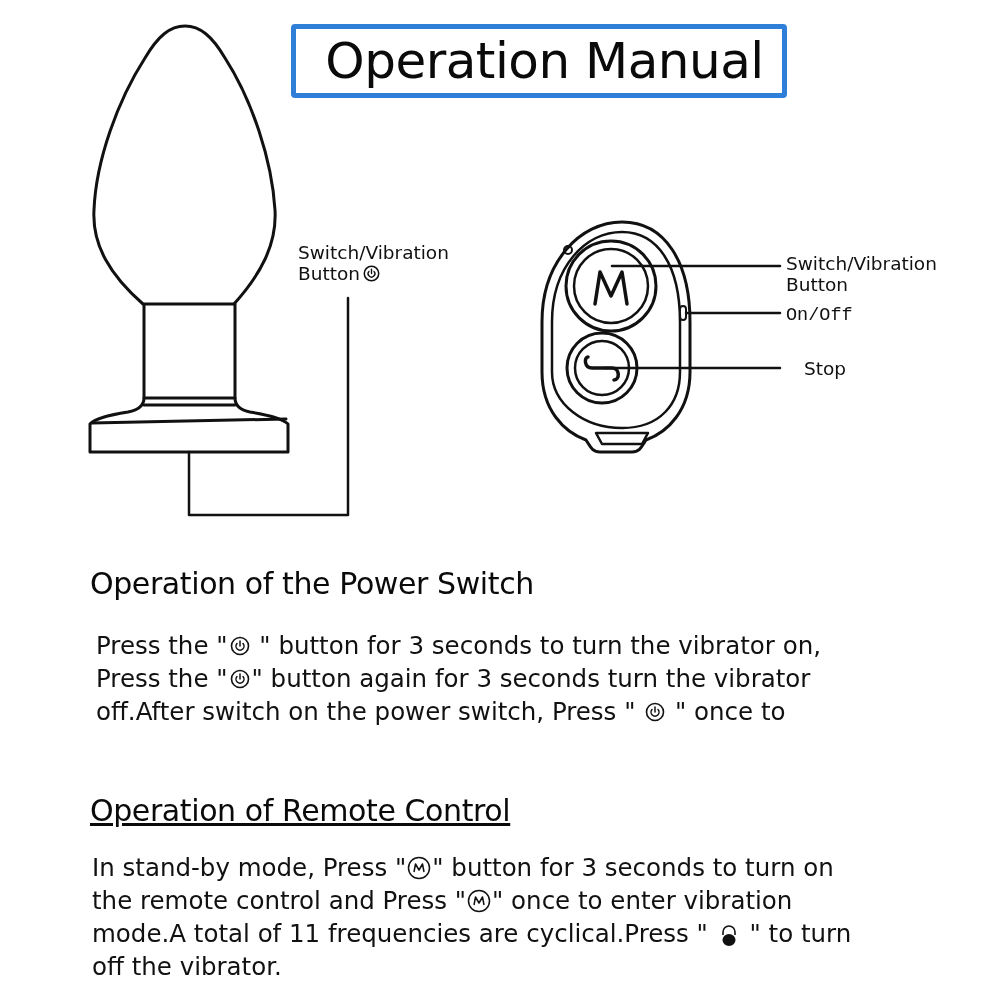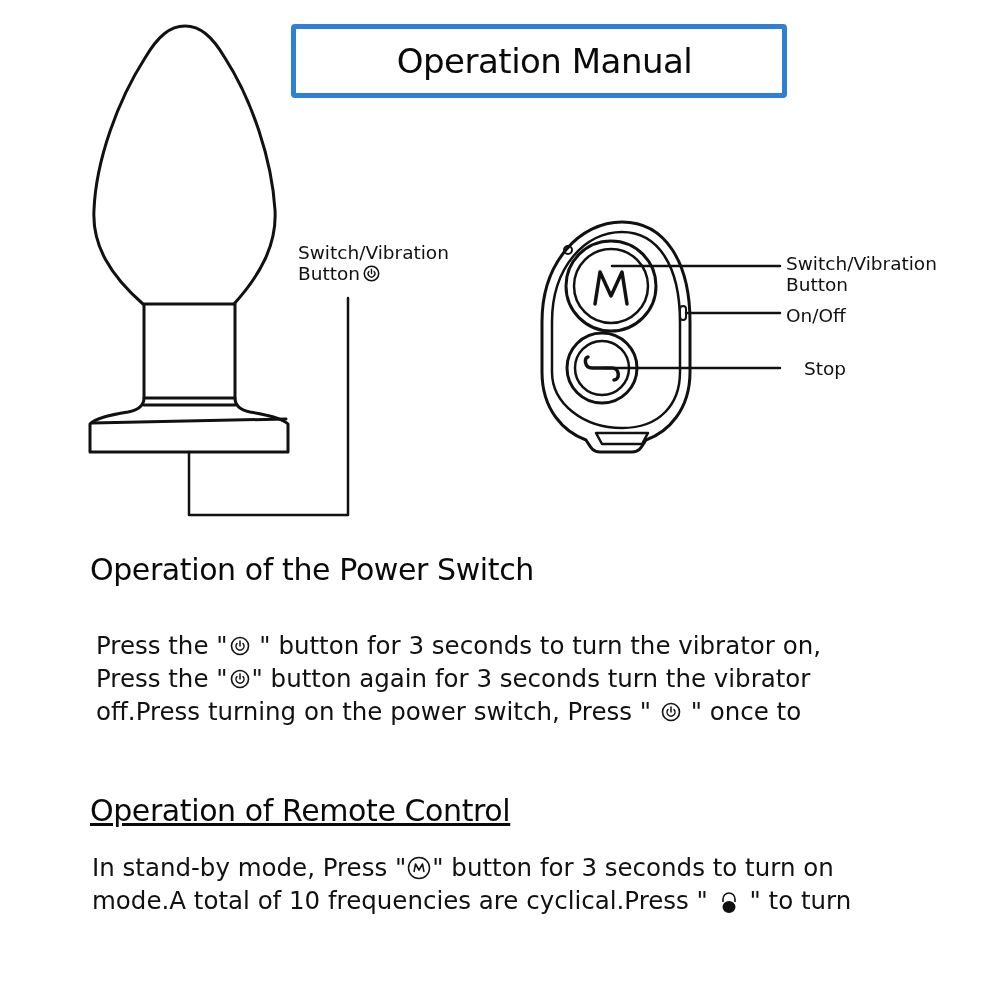--- a/index.html
+++ b/index.html
@@ -5,36 +5,36 @@
     html, body { margin: 0; padding: 0; background: #ffffff; }
     body {
       width: 1000px; height: 1000px; position: relative; overflow: hidden;
       font-family: "DejaVu Sans", "Liberation Sans", sans-serif; color: #111111;
     }
     .title-box {
       position: absolute; left: 291px; top: 24px; width: 496px; height: 74px;
       border: 5px solid #2f7fd9; border-radius: 4px; box-sizing: border-box;
       display: flex; align-items: center; justify-content: center; background: #fff;
     }
-    .title-text { font-size: 34px; letter-spacing: -0.5px; color: #0a0a0a; white-space: nowrap; margin-left: 11px; }
+    .title-text { font-size: 50px; letter-spacing: -0.5px; color: #0a0a0a; white-space: nowrap; margin-left: 11px; }
 
     svg.art { position: absolute; left: 0; top: 0; }
 
     .callout { position: absolute; font-size: 18.5px; line-height: 21px; color: #111; white-space: nowrap; }
     .callout-plug { left: 298px; top: 242px; }
     .callout-r1 { left: 786px; top: 253px; }
-    .callout-r2 { left: 786px; top: 305px; }
+    .callout-r2 { left: 786px; top: 305px; font-family: Liberation Mono, monospace; }
     .callout-r3 { left: 804px; top: 358px; }
 
     .icon-power-inline {
       display: inline-block; width: 17px; height: 17px; vertical-align: -2px; margin-left: 3px;
     }
 
     .section-heading { position: absolute; left: 90px; font-size: 30px; letter-spacing: -0.4px; color: #0a0a0a; white-space: nowrap; }
-    .h1 { top: 552px; }
+    .h1 { top: 566px; }
     .h2 { top: 793px; text-decoration: underline; }
 
     .para { position: absolute; left: 96px; font-size: 24.5px; line-height: 33px; color: #111; }
     .p1 { top: 629px; }
     .p2 { top: 851px; left: 92px; }
     .line { display: block; white-space: nowrap; }
     .ico { display: inline-block; width: 20px; height: 20px; vertical-align: -2px; margin: 0 2px; }
     .ico-m { width: 24px; height: 24px; vertical-align: -4px; margin: 0 1px; }
     .ico-lock { width: 18px; height: 24px; vertical-align: -6px; margin: 0 4px; }
   </style>
@@ -108,30 +108,35 @@
   <span class="line"><span>Press the "</span><svg class="ico" viewBox="0 0 20 20">
         <circle cx="10" cy="10" r="8.5" fill="none" stroke="#111" stroke-width="1.6"></circle>
         <path d="M7,7.5 A4,4 0 1 0 13,7.5" fill="none" stroke="#111" stroke-width="1.5" stroke-linecap="round"></path>
         <line x1="10" y1="5" x2="10" y2="10" stroke="#111" stroke-width="1.5" stroke-linecap="round"></line>
       </svg><span> " button for 3 seconds to turn the vibrator on,</span></span>
   <span class="line"><span>Press the "</span><svg class="ico" viewBox="0 0 20 20">
         <circle cx="10" cy="10" r="8.5" fill="none" stroke="#111" stroke-width="1.6"></circle>
         <path d="M7,7.5 A4,4 0 1 0 13,7.5" fill="none" stroke="#111" stroke-width="1.5" stroke-linecap="round"></path>
         <line x1="10" y1="5" x2="10" y2="10" stroke="#111" stroke-width="1.5" stroke-linecap="round"></line>
       </svg><span>" button again for 3 seconds turn the vibrator</span></span>
-  <span class="line"><span>off.Press turning on the power switch, Press " </span><svg class="ico" viewBox="0 0 20 20">
+  <span class="line"><span>off.After switch on the power switch, Press " </span><svg class="ico" viewBox="0 0 20 20">
         <circle cx="10" cy="10" r="8.5" fill="none" stroke="#111" stroke-width="1.6"></circle>
         <path d="M7,7.5 A4,4 0 1 0 13,7.5" fill="none" stroke="#111" stroke-width="1.5" stroke-linecap="round"></path>
         <line x1="10" y1="5" x2="10" y2="10" stroke="#111" stroke-width="1.5" stroke-linecap="round"></line>
       </svg><span> " once to</span></span>
 </div>
 
 <div class="section-heading h2">Operation of Remote Control</div>
 <div class="para p2">
   <span class="line"><span>In stand-by mode, Press "</span><svg class="ico ico-m" viewBox="0 0 24 24">
         <circle cx="12" cy="12" r="10.5" fill="none" stroke="#111" stroke-width="1.5"></circle>
         <path d="M7,16 L8.5,8 L12,14 L15.5,8 L17,16" fill="none" stroke="#111" stroke-width="1.5" stroke-linejoin="round"></path>
       </svg><span>" button for 3 seconds to turn on</span></span>
-  <span class="line"><span>mode.A total of 10 frequencies are cyclical.Press " </span><svg class="ico ico-lock" viewBox="0 0 18 24">
+  <span class="line"><span>the remote control and Press "</span><svg class="ico ico-m" viewBox="0 0 24 24">
+        <circle cx="12" cy="12" r="10.5" fill="none" stroke="#111" stroke-width="1.5"></circle>
+        <path d="M7,16 L8.5,8 L12,14 L15.5,8 L17,16" fill="none" stroke="#111" stroke-width="1.5" stroke-linejoin="round"></path>
+      </svg><span>" once to enter vibration</span></span>
+  <span class="line"><span>mode.A total of 11 frequencies are cyclical.Press " </span><svg class="ico ico-lock" viewBox="0 0 18 24">
         <path d="M3,11 L3,8 A6,6 0 0 1 15,8 L15,11" fill="none" stroke="#111" stroke-width="1.6"></path>
         <rect x="2.5" y="10" width="13" height="12" rx="6.5" fill="#111"></rect>
       </svg><span> " to turn</span></span>
+  <span class="line"><span>off the vibrator.</span></span>
 </div>
 
 </body></html>

